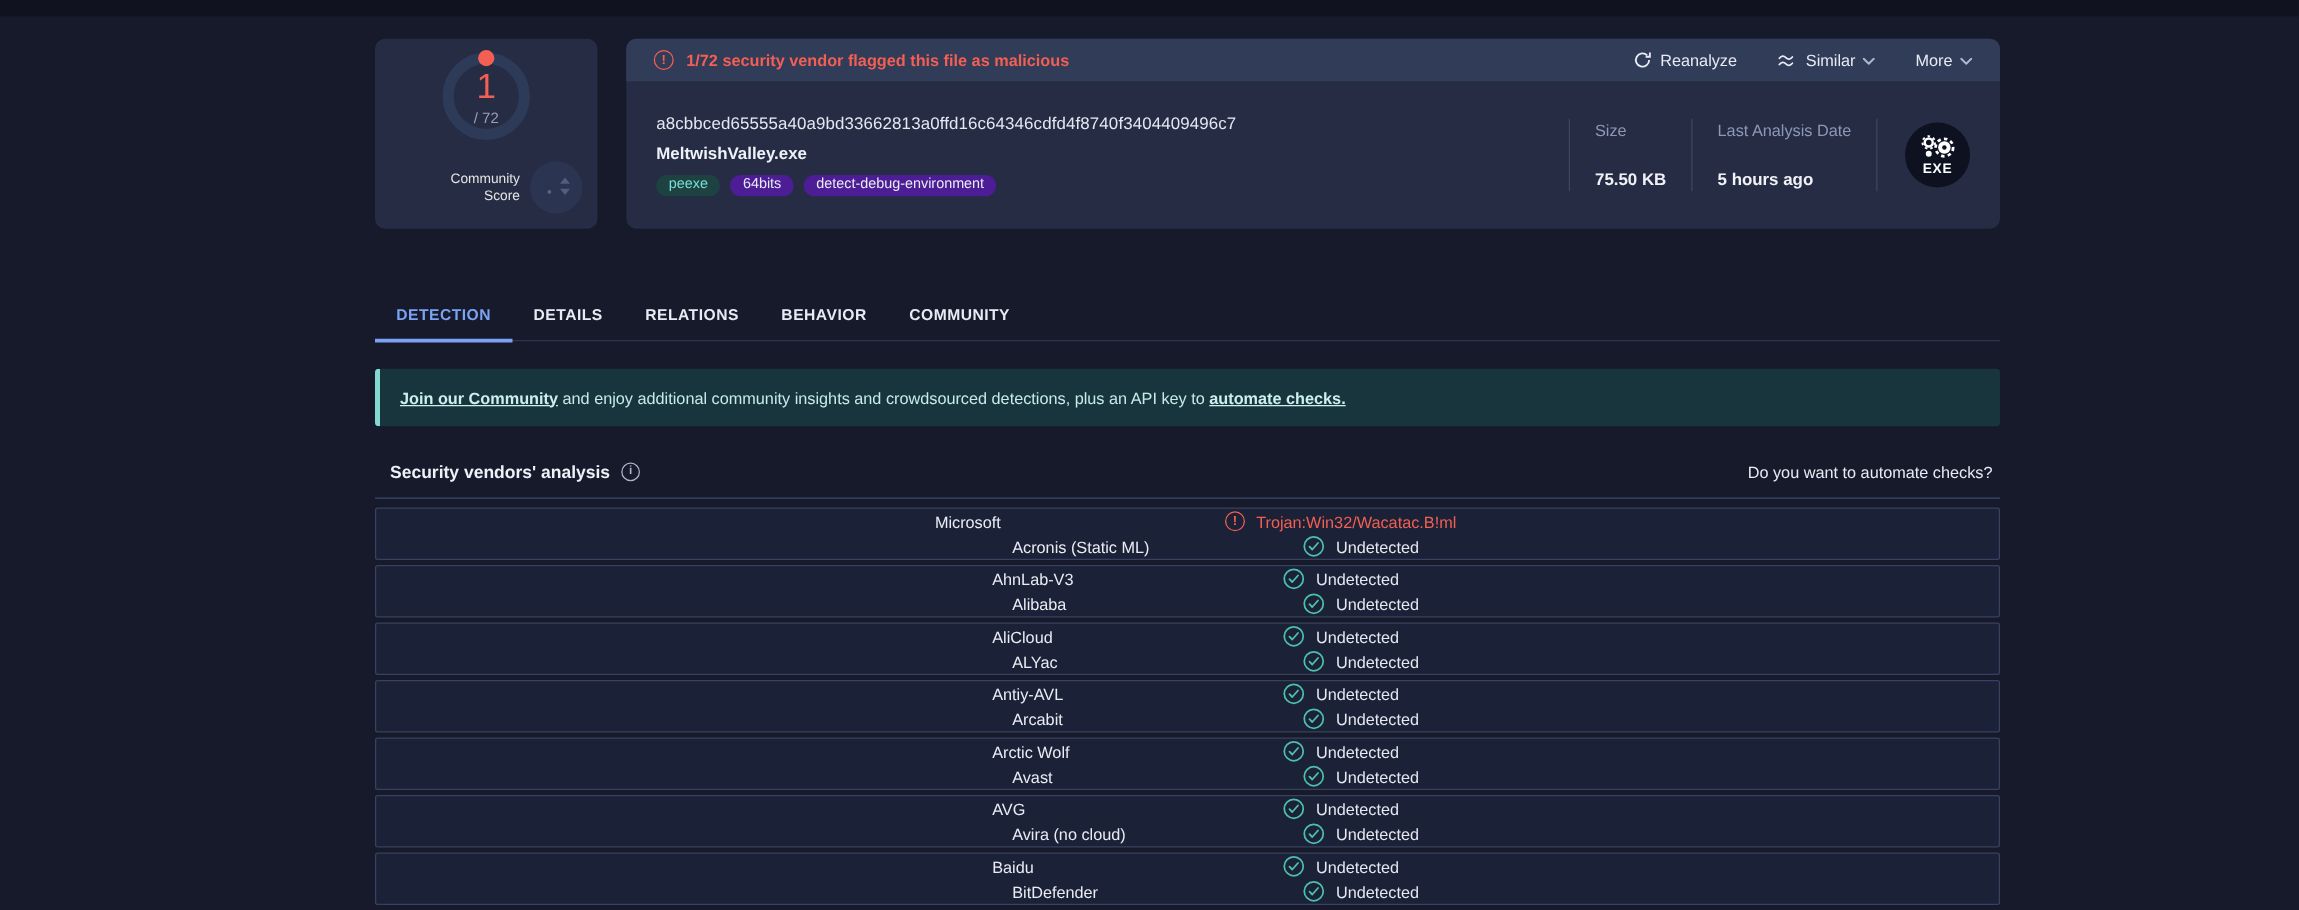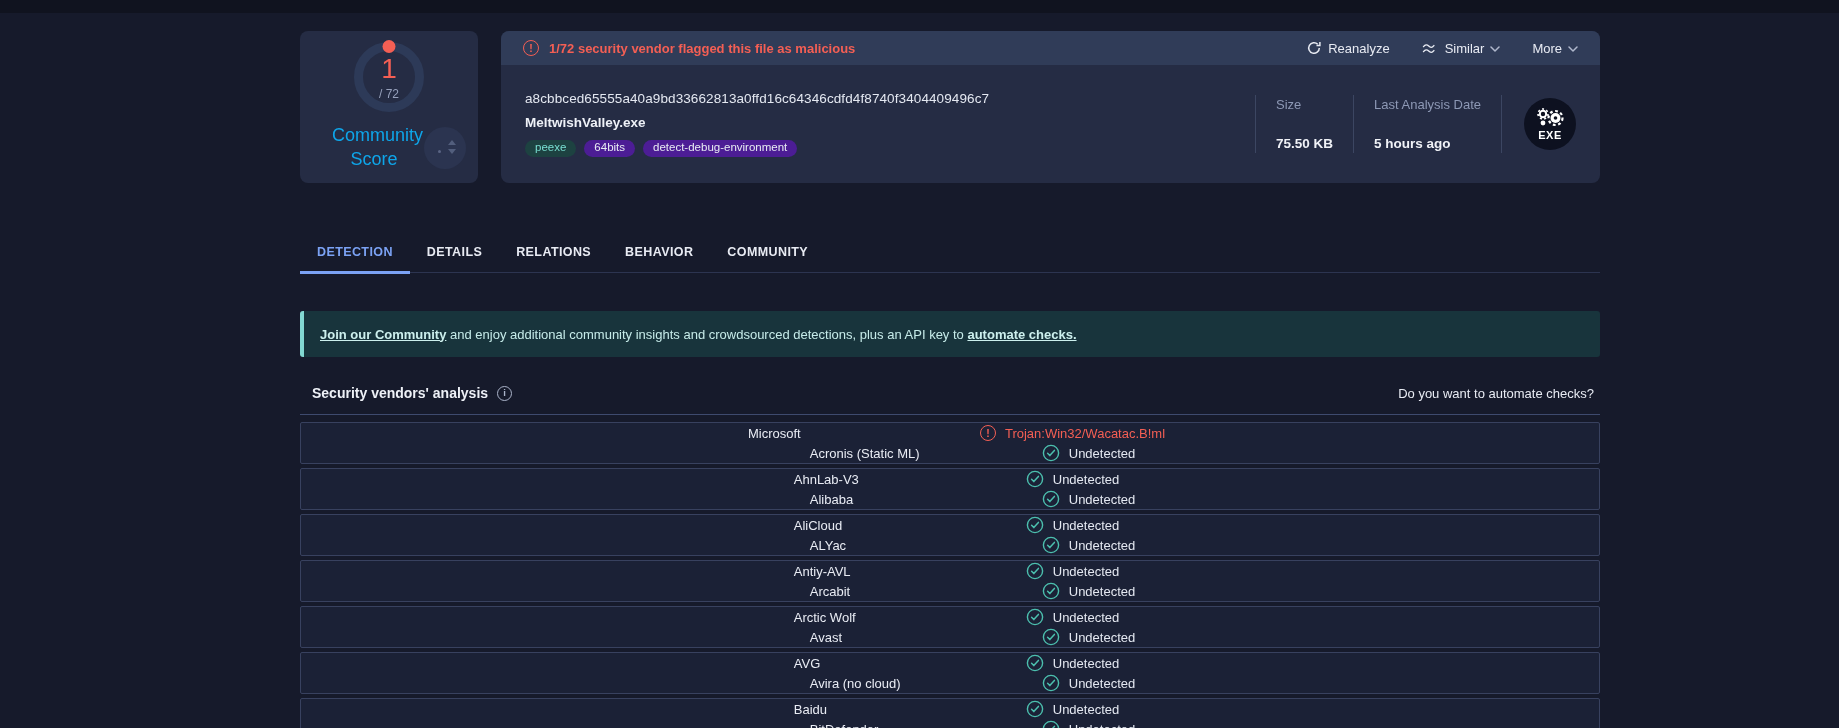--- a/index.html
+++ b/index.html
@@ -26,21 +26,21 @@
   .donut-dot {
     position:absolute; top:-11px; left:50%; transform:translateX(-50%);
     width:13px; height:13px; border-radius:50%; background:#f45f54;
   }
   .score-num { font-size:28px; font-weight:500; color:#f45f54; line-height:1; margin-top:2px; }
   .score-den { font-size:12px; color:#97a1bc; margin-top:4px; }
   .score-footer {
     margin-top:auto; width:100%; display:flex; align-items:center; justify-content:flex-end;
     gap:8px; padding:0 12px 12px;
   }
-  .score-label { width:84px; text-align:center; color:#0ea5e9; font-size:18px; line-height:1.3; }
+  .score-label { width:84px; text-align:right; color:#e5e5e5; font-size:11px; line-height:1.3; }
   .vote-widget { position:relative; width:42px; height:42px; border-radius:50%; background:#2b3450; flex-shrink:0; cursor:pointer; }
   .vote-dot { position:absolute; left:14px; top:23px; width:3px; height:3px; border-radius:50%; background:#5a6584; }
   .caret-up { position:absolute; right:10px; top:13px; width:0; height:0;
     border-left:4px solid transparent; border-right:4px solid transparent; border-bottom:5px solid #525e7d; }
   .caret-down { position:absolute; right:10px; top:22px; width:0; height:0;
     border-left:4px solid transparent; border-right:4px solid transparent; border-top:5px solid #525e7d; }
 
   .file-card { flex:1; height:152px; background:#252c44; border-radius:8px; display:flex; flex-direction:column; }
   .alert-bar { height:34px; background:#303c58; border-radius:8px 8px 0 0; display:flex; align-items:center; padding:0 22px; flex-shrink:0; }
   .alert-icon {
@@ -81,21 +81,21 @@
   
   .tabs { display:flex; margin-top:62px; border-bottom:1px solid #2c3450; }
   .tab {
     padding:0 17px 12px; color:#e8ebf3; font-size:12.5px; font-weight:bold; letter-spacing:0.4px;
     cursor:pointer; border-bottom:3px solid transparent; margin-bottom:-2px;
   }
   .tab.active { color:#7ba2f4; border-bottom-color:#7ba2f4; }
 
   
   .community-banner {
-    margin-top:38px; height:46px; background:#18343c; border-left:4px solid #82d8d2; border-radius:3px;
+    margin-top:22px; height:46px; background:#18343c; border-left:4px solid #82d8d2; border-radius:3px;
     display:flex; align-items:center; padding:0 16px; font-size:13px; color:#c6ebe9; white-space:pre-wrap;
   }
   .banner-link { font-weight:bold; text-decoration:underline; color:#cdf0ee; cursor:pointer; }
 
   
   .section-header {
     display:flex; align-items:center; justify-content:space-between;
     margin-top:16px; padding:12px 6px 13px 12px; border-bottom:1px solid #3e4a6e;
   }
   .section-title { display:flex; align-items:center; gap:9px; color:#eef1f7; font-size:14px; font-weight:bold; }

